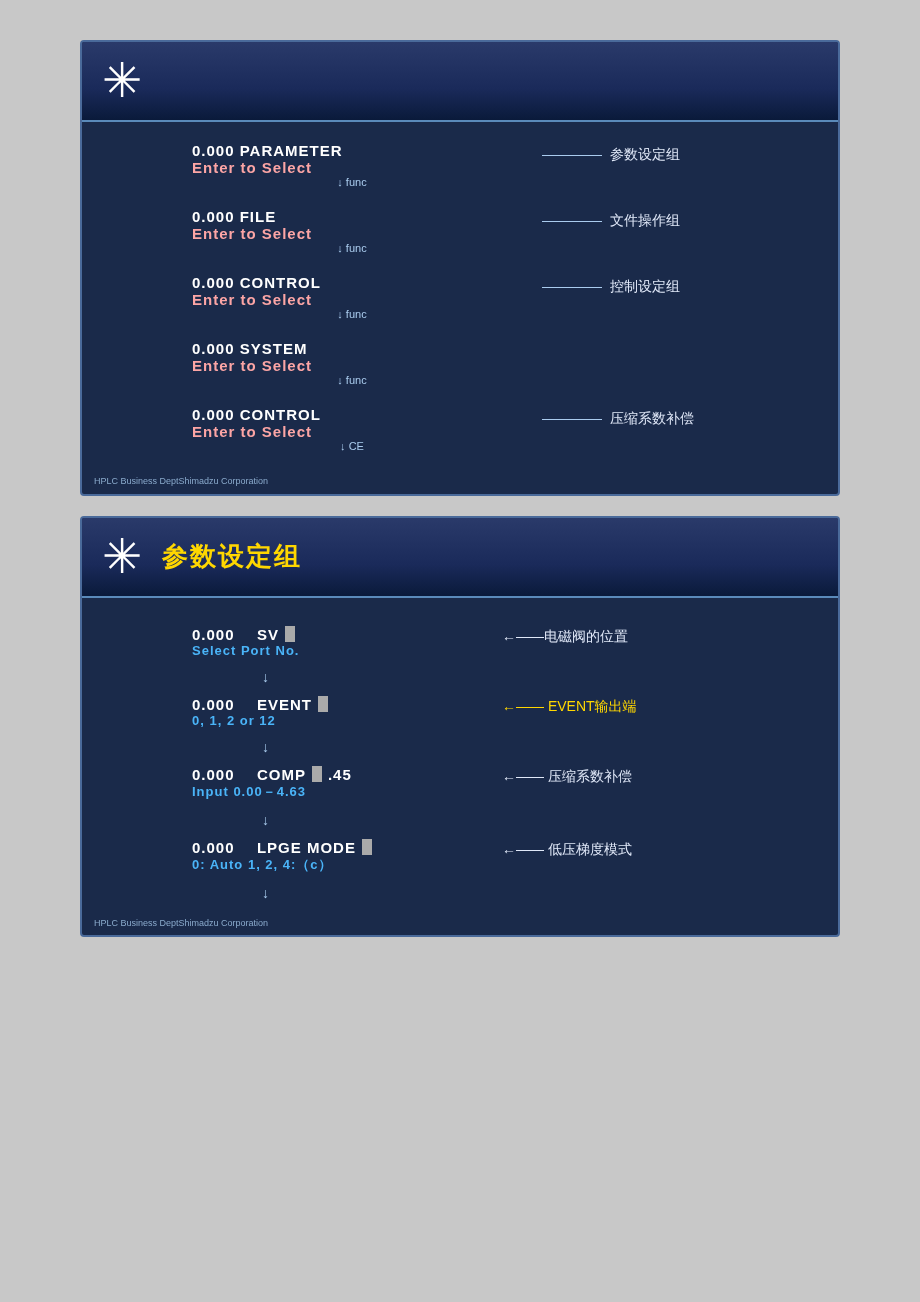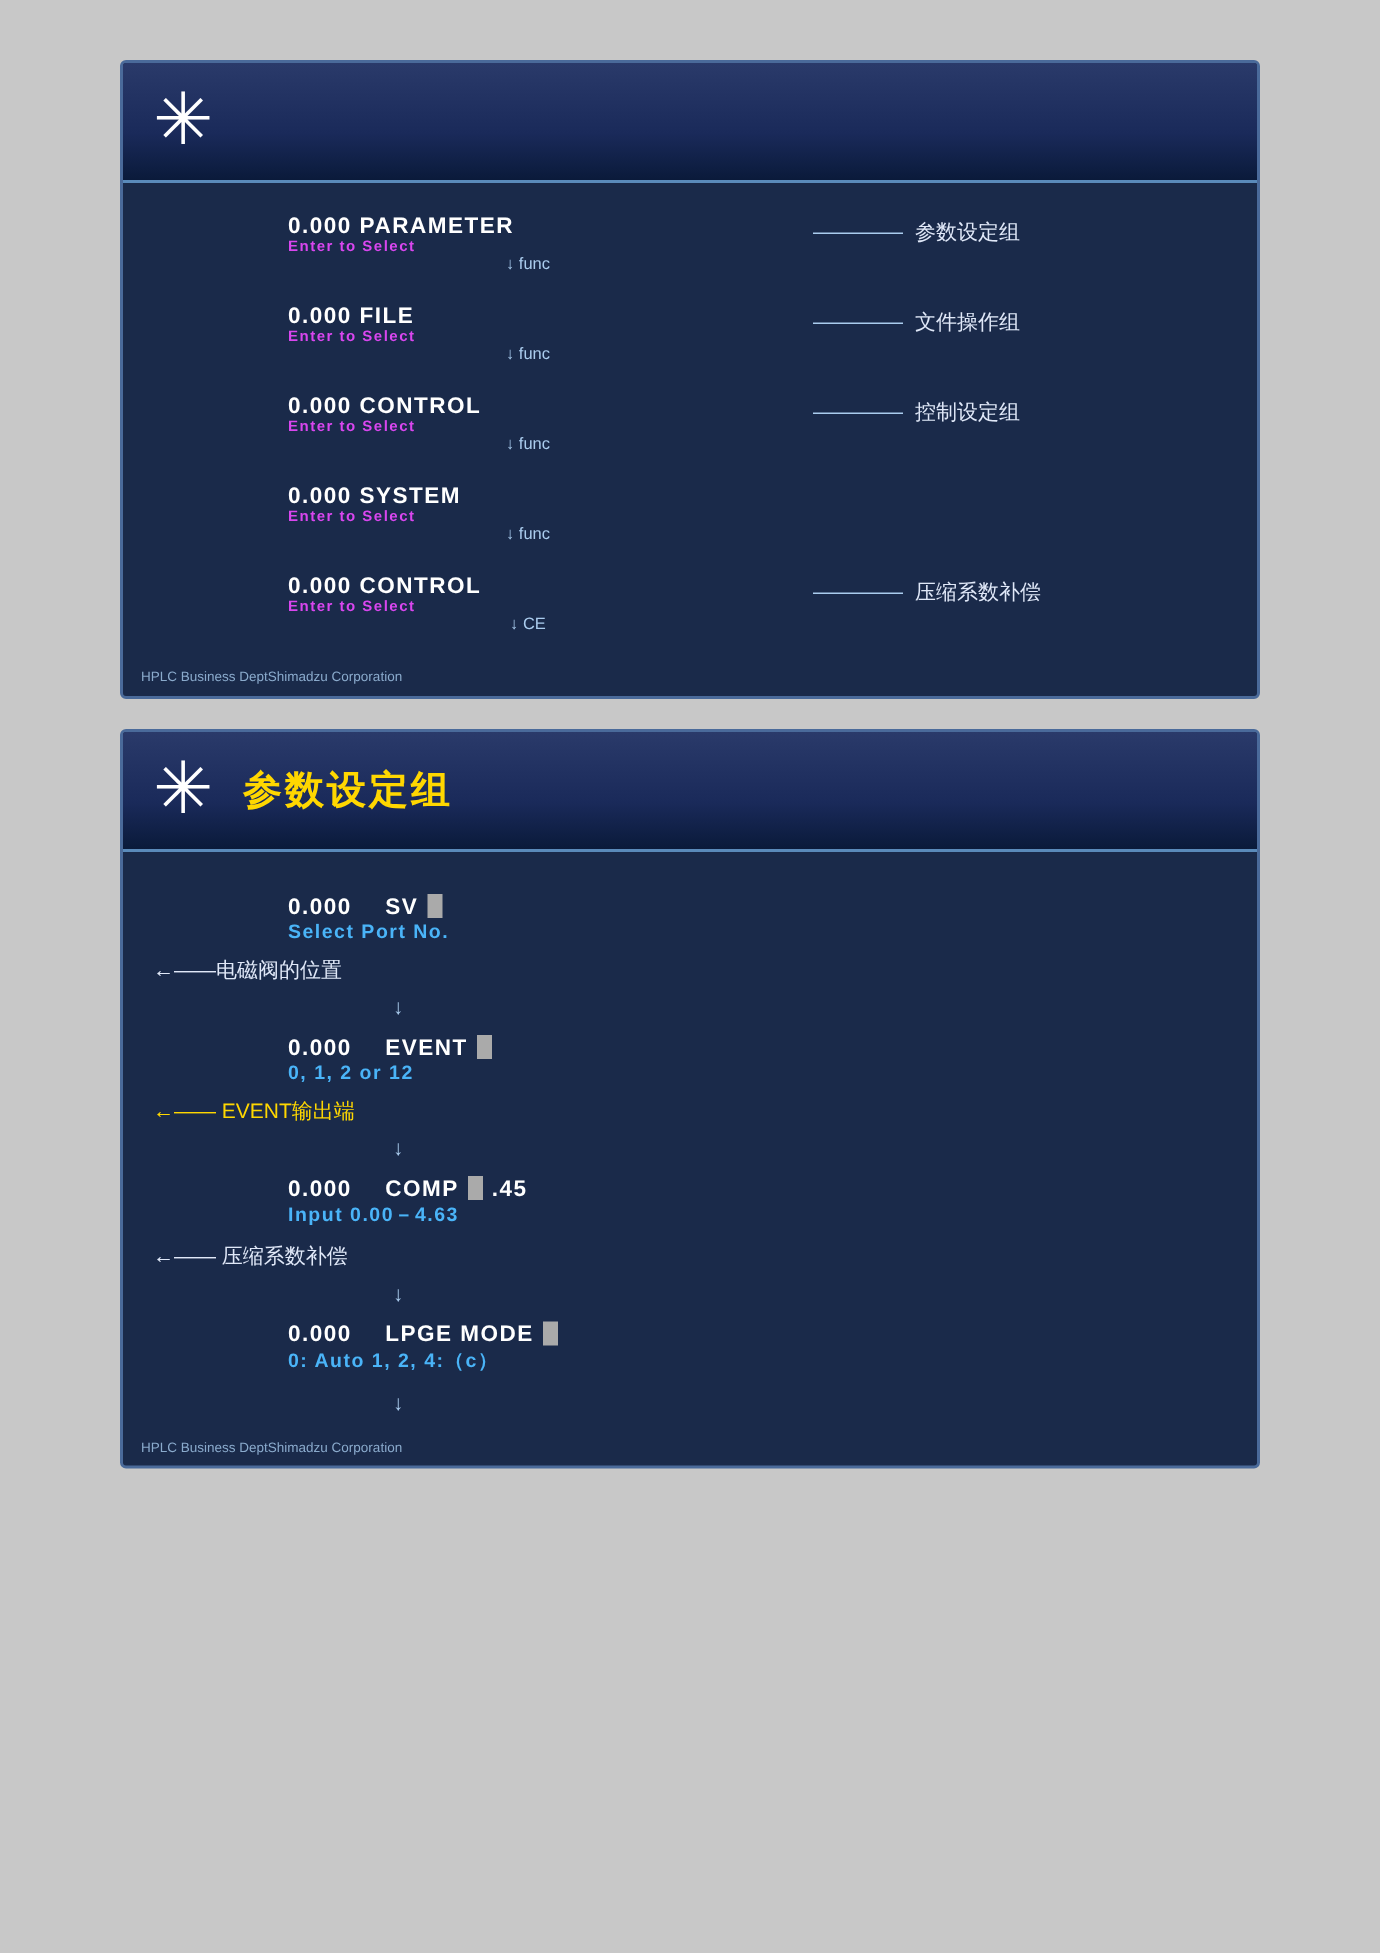--- a/index.html
+++ b/index.html
@@ -83,22 +83,22 @@
     }
 
     .menu-main-line {
       font-size: 15px;
       font-weight: bold;
       color: white;
       letter-spacing: 1px;
     }
 
     .menu-sub-line {
-      font-size: 10px;
-      color: #d946ef;
+      font-size: 15px;
+      color: #fca5a5;
       font-weight: bold;
       letter-spacing: 1px;
     }
 
     .menu-func-line {
       font-size: 11px;
       color: #aaccee;
       text-align: right;
       display: flex;
       align-items: center;
@@ -144,21 +144,20 @@
       color: #8aaacc;
       line-height: 1.3;
     }
 
     
     .param-row {
       display: flex;
       align-items: flex-start;
       padding: 8px 0;
       position: relative;
-      flex-direction: column;
     }
 
     .param-left {
       width: 300px;
       margin-left: 100px;
       padding: 4px 10px;
     }
 
     .param-main {
       font-size: 15px;
@@ -354,20 +353,23 @@
     <div class="param-row">
       <div class="param-left">
         <div class="param-main">
           <span>0.000</span>
           <span>&nbsp;&nbsp;</span>
           <span>LPGE&nbsp;MODE</span>
           <span class="cursor-block"></span>
         </div>
         <div class="param-sub">0: Auto  1, 2, 4:（c）</div>
       </div>
+      <div class="param-connector">
+        <span class="arr-label">←—— 低压梯度模式</span>
+      </div>
     </div>
 
     <div class="down-arrow-connector" style="margin-bottom:4px;">↓</div>
 
   </div>
   <div class="panel-footer">
     <span class="footer-text">HPLC Business Dept</span>
     <span class="footer-text">Shimadzu Corporation</span>
   </div>
 </div>

